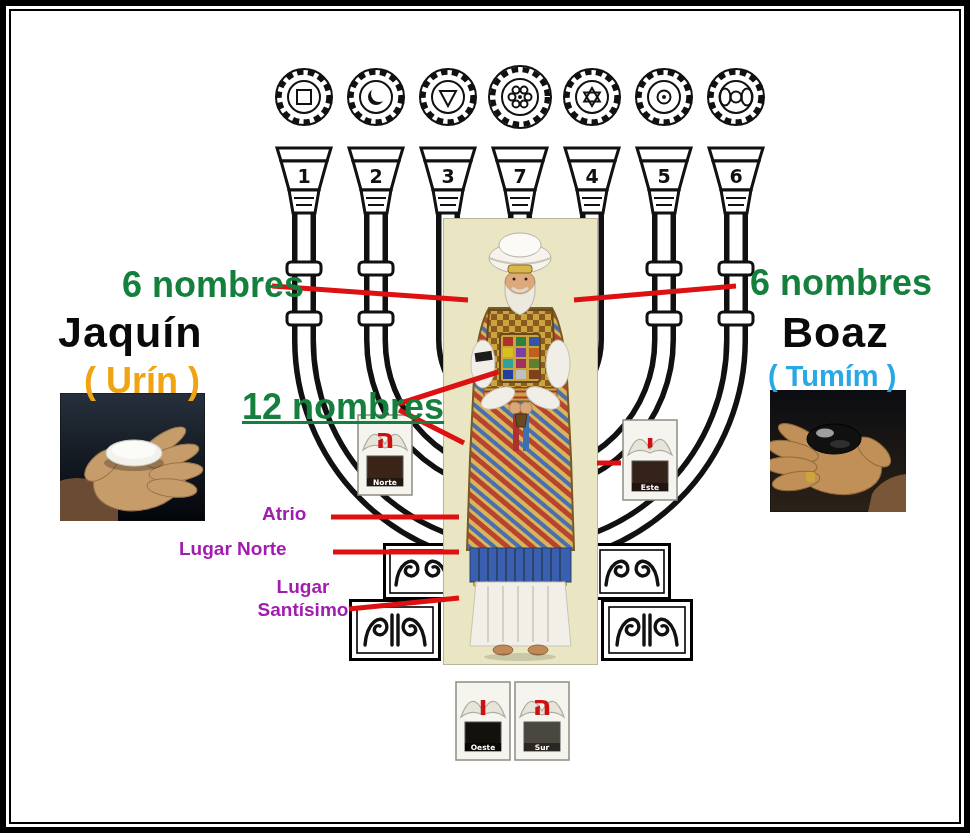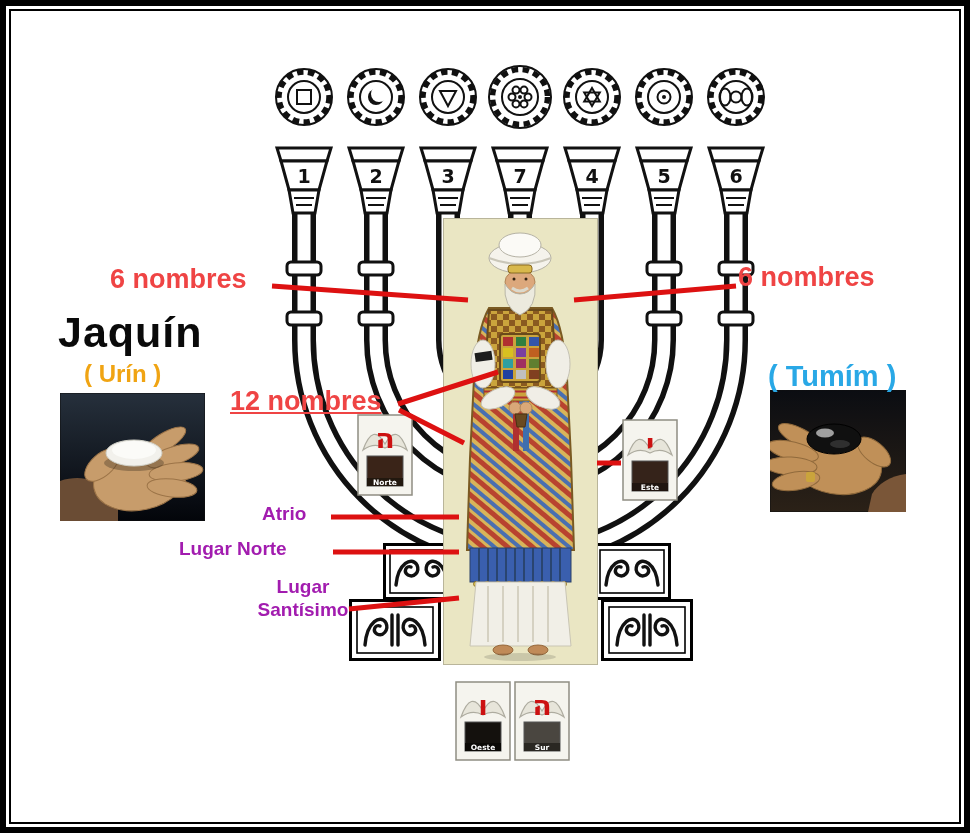--- a/index.html
+++ b/index.html
@@ -34,23 +34,23 @@
   .card .bg{fill:#f5f4ee;stroke:#8f8d82;stroke-width:1.5;}
   .card .wing{fill:#e7e5da;stroke:#aeaca0;stroke-width:1.2;}
   .card .heb{font-size:28px;font-weight:bold;fill:#cc1111;text-anchor:middle;}
   .card .photo{stroke:#555;stroke-width:1;}
   .card .cap{font-size:7.5px;fill:#fff;text-anchor:middle;font-weight:bold;}
 
   .redlines{position:absolute;left:0;top:0;z-index:40;pointer-events:none;}
   .rl{stroke:#dd1111;stroke-width:5;stroke-linecap:butt;}
 
   .lbl{position:absolute;z-index:45;font-weight:bold;white-space:nowrap;}
-  .lbl-red{color:#ef4444;font-size:27px;}
+  .lbl-red{color:#15803d;font-size:36px;margin-left:12px;}
   .lbl-big{color:#0a0a0a;font-size:43px;letter-spacing:1px;}
-  .lbl-orange{color:#f0a413;font-size:24px;}
+  .lbl-orange{color:#f0a413;font-size:36px;}
   .lbl-blue{color:#29a8e6;font-size:29px;}
   .lbl-small{color:#a21caf;font-size:19px;}
   .lbl-center{text-align:center;white-space:normal;line-height:1.2;}
 </style>
 </head>
 <body>
 
 <div class="canvas">
 
   <svg class="menorah" width="970" height="833" viewBox="0 0 970 833">
@@ -395,20 +395,21 @@
     <line class="rl" x1="597" y1="463" x2="621" y2="463"></line>
   </svg>
 
   <div class="lbl lbl-red" style="left:110px;top:264px;">6 nombres</div>
   <div class="lbl lbl-red" style="left:738px;top:262px;">6 nombres</div>
   <div class="lbl lbl-red" style="left:230px;top:386px;text-decoration:underline;">12 nombres</div>
 
   <div class="lbl lbl-big" style="left:58px;top:308px;">Jaquín</div>
   <div class="lbl lbl-orange" style="left:84px;top:360px;">( Urín )</div>
 
+  <div class="lbl lbl-big" style="left:782px;top:308px;">Boaz</div>
   <div class="lbl lbl-blue" style="left:768px;top:360px;">( Tumím )</div>
 
   <div class="lbl lbl-small" style="left:262px;top:503px;">Atrio</div>
   <div class="lbl lbl-small" style="left:179px;top:538px;">Lugar Norte</div>
   <div class="lbl lbl-small lbl-center" style="left:236px;top:576px;width:110px;margin-left:12px;">
     <span>Lugar</span><br>
     <span>Santísimo</span>
   </div>
 
   <div class="frame"></div>

